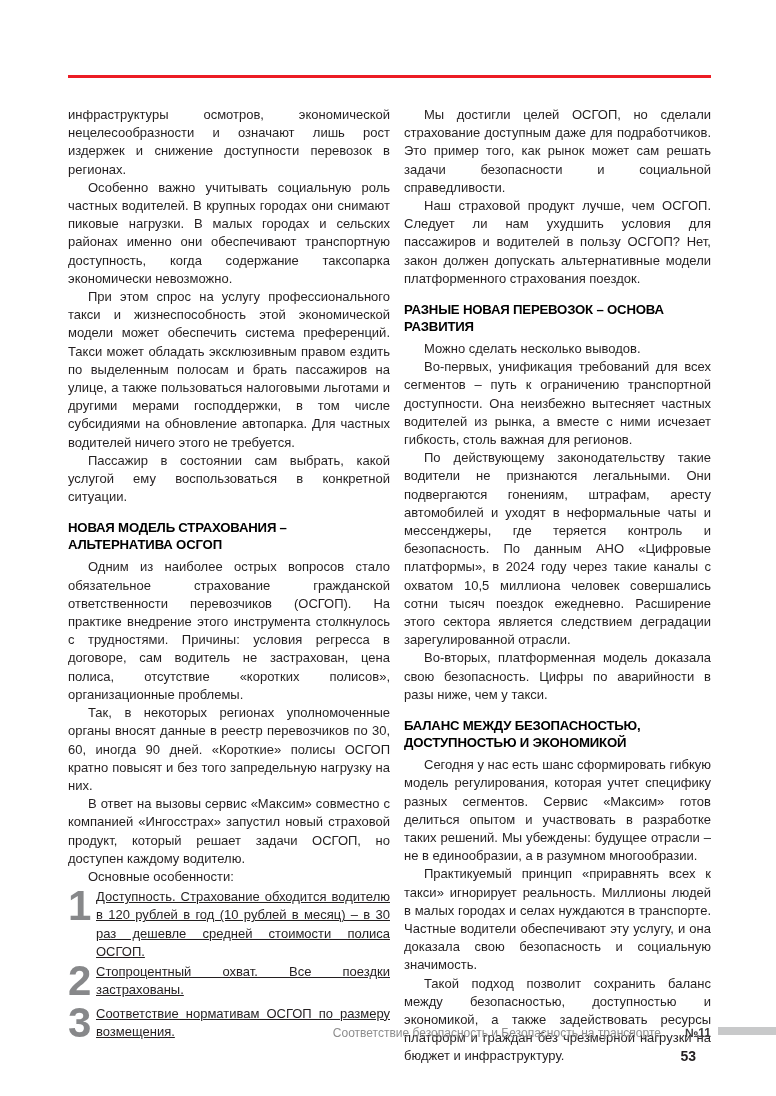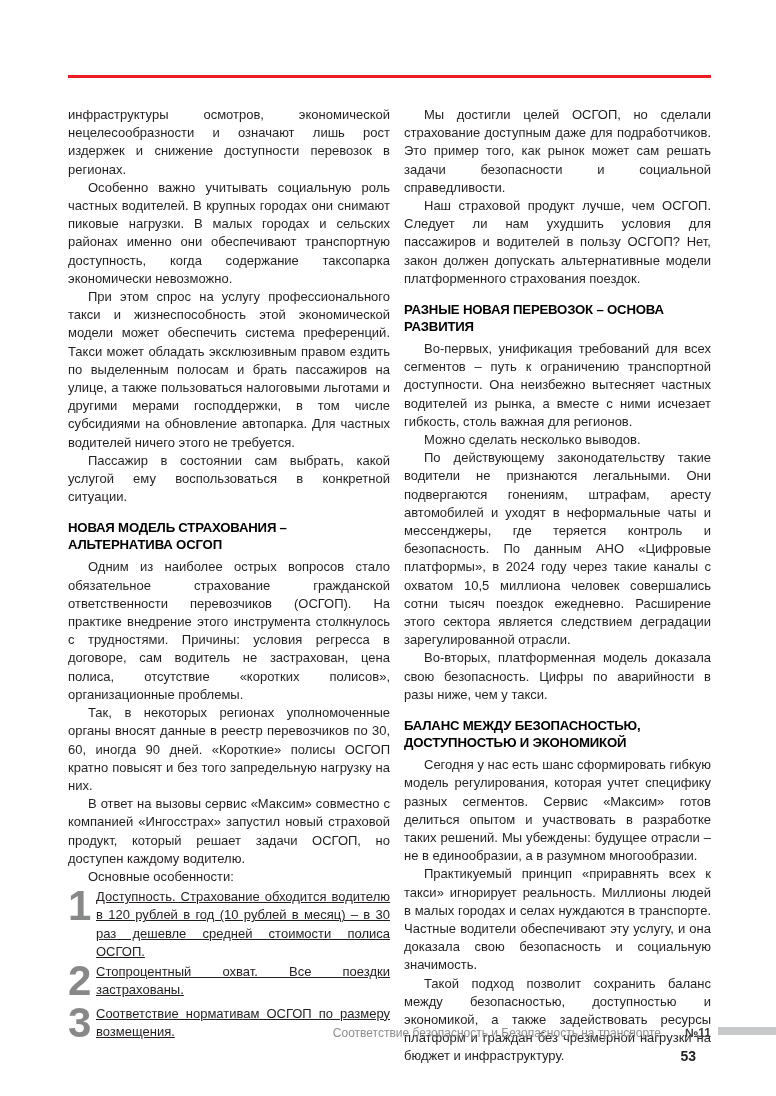--- a/index.html
+++ b/index.html
@@ -130,22 +130,22 @@
         <div class="fnum">3</div>
         <div class="ftext">Соответствие нормативам ОСГОП по размеру возмещения.</div>
       </div>
 
     </div>
 
     <div class="col col-right">
       <p>Мы достигли целей ОСГОП, но сделали страхование доступным даже для подработчиков. Это пример того, как рынок может сам решать задачи безопасности и социальной справедливости.</p>
       <p>Наш страховой продукт лучше, чем ОСГОП. Следует ли нам ухудшить условия для пассажиров и водителей в пользу ОСГОП? Нет, закон должен допускать альтернативные модели платформенного страхования поездок.</p>
       <h2>РАЗНЫЕ НОВАЯ ПЕРЕВОЗОК – ОСНОВА РАЗВИТИЯ</h2>
+      <p>Можно сделать несколько выводов.</p>
       <p>Во-первых, унификация требований для всех сегментов – путь к ограничению транспортной доступности. Она неизбежно вытесняет частных водителей из рынка, а вместе с ними исчезает гибкость, столь важная для регионов.</p>
-      <p>Можно сделать несколько выводов.</p>
       <p>По действующему законодательству такие водители не признаются легальными. Они подвергаются гонениям, штрафам, аресту автомобилей и уходят в неформальные чаты и мессенджеры, где теряется контроль и безопасность. По данным АНО «Цифровые платформы», в 2024 году через такие каналы с охватом 10,5 миллиона человек совершались сотни тысяч поездок ежедневно. Расширение этого сектора является следствием деградации зарегулированной отрасли.</p>
       <p>Во-вторых, платформенная модель доказала свою безопасность. Цифры по аварийности в разы ниже, чем у такси.</p>
       <h2>БАЛАНС МЕЖДУ БЕЗОПАСНОСТЬЮ, ДОСТУПНОСТЬЮ И ЭКОНОМИКОЙ</h2>
       <p>Сегодня у нас есть шанс сформировать гибкую модель регулирования, которая учтет специфику разных сегментов. Сервис «Максим» готов делиться опытом и участвовать в разработке таких решений. Мы убеждены: будущее отрасли – не в единообразии, а в разумном многообразии.</p>
       <p>Практикуемый принцип «приравнять всех к такси» игнорирует реальность. Миллионы людей в малых городах и селах нуждаются в транспорте. Частные водители обеспечивают эту услугу, и она доказала свою безопасность и социальную значимость.</p>
       <p class="last-para"><span>Такой подход позволит сохранить баланс между безопасностью, доступностью и экономикой, а также задействовать ресурсы платформ и граждан без чрезмерной нагрузки на бюджет и инфраструктуру.</span></p>
     </div>
 
   </div>
 

